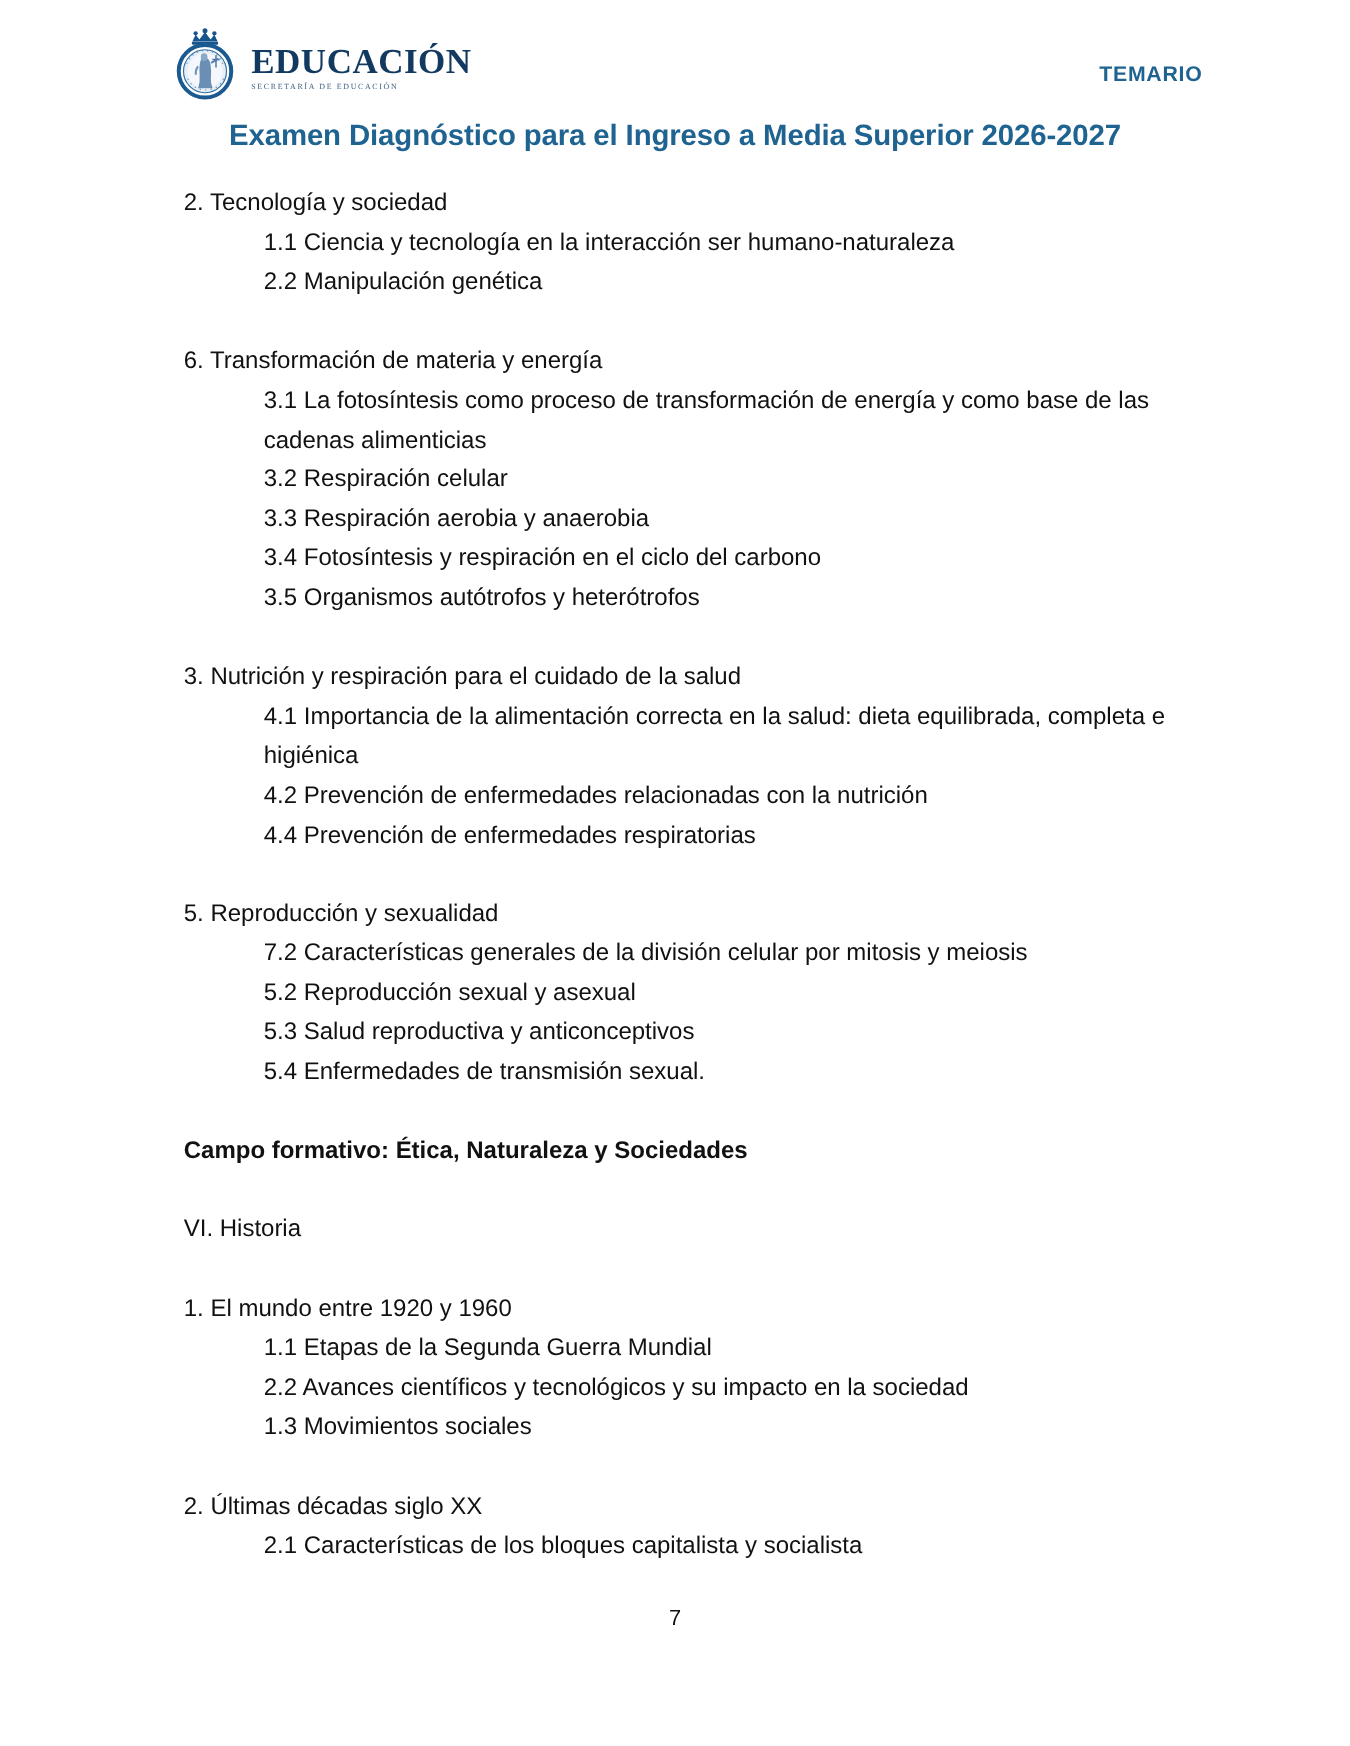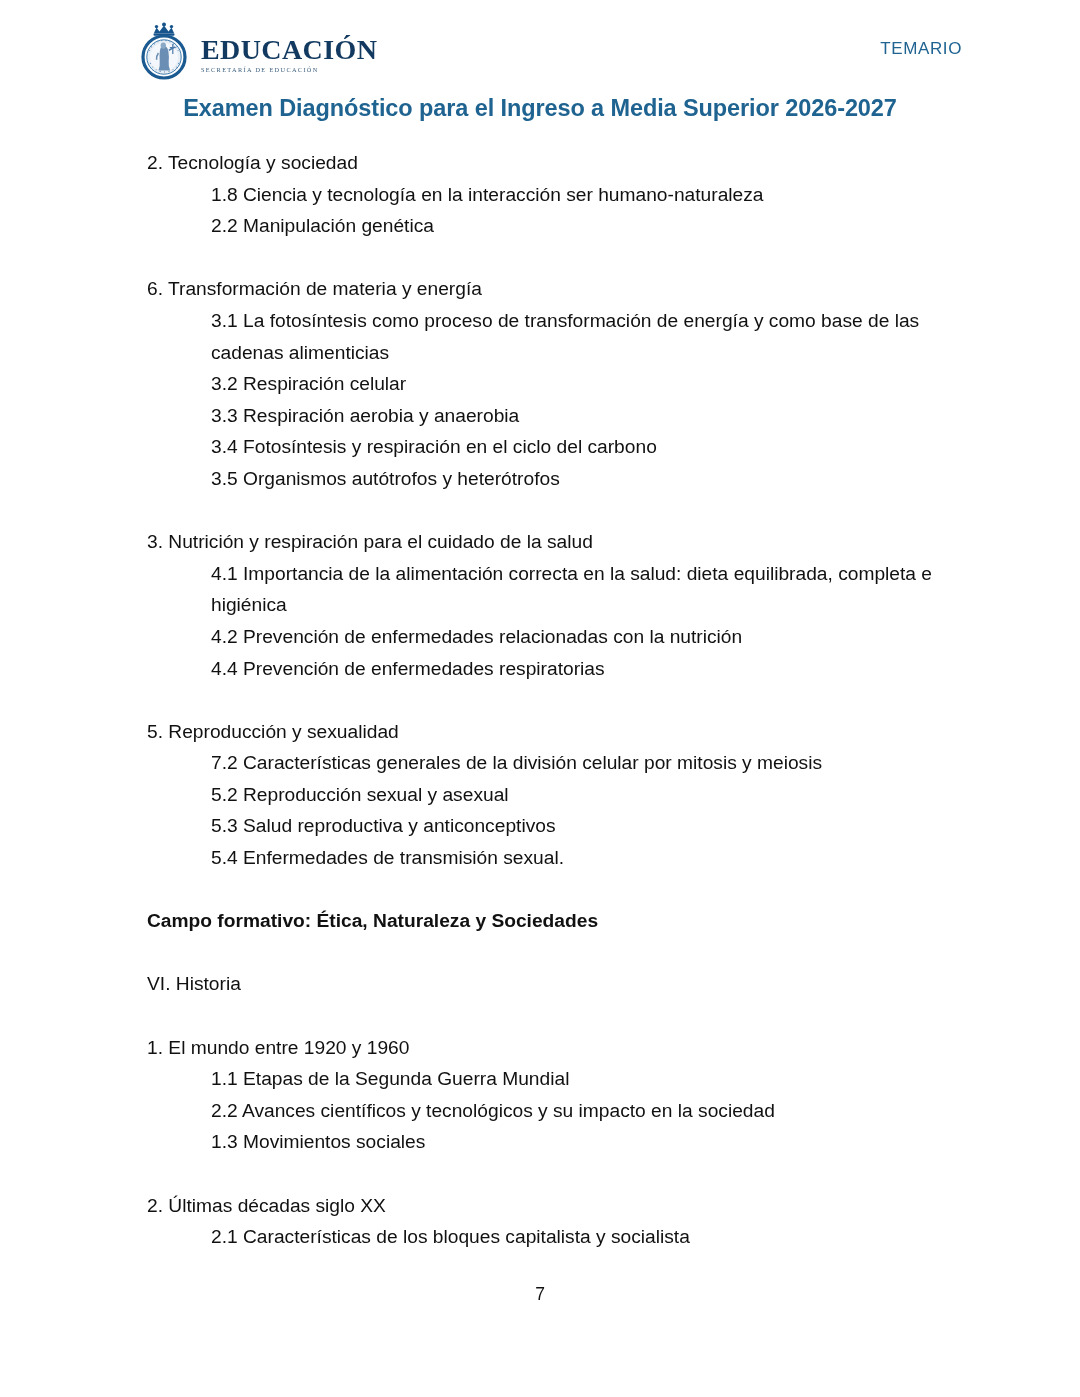--- a/index.html
+++ b/index.html
@@ -60,23 +60,23 @@
     font-size: 6.3px;
     line-height: 1;
     color: #3a5d7d;
     letter-spacing: 1.35px;
     margin-top: 3px;
     white-space: nowrap;
   }
   .temario {
     position: absolute;
     right: 0;
-    top: 17px;
+    top: 28px;
     font-size: 17px;
-    font-weight: normal;
+    font-weight: bold;
     color: #1f6391;
     letter-spacing: 0.6px;
   }
   .doc-title {
     position: absolute;
     top: 95px;
     left: 0;
     right: 0;
     text-align: center;
     font-size: 23.5px;
@@ -179,21 +179,21 @@
       </div>
     </div>
 
     <div class="temario">TEMARIO</div>
   </div>
 
   <div class="doc-title">Examen Diagnóstico para el Ingreso a Media Superior 2026-2027</div>
 
   <div class="content" id="content-root">
       <div class="line lvl1">2. Tecnología y sociedad</div>
-      <div class="line lvl2">1.8 Ciencia y tecnología en la interacción ser humano-naturaleza</div>
+      <div class="line lvl2">1.1 Ciencia y tecnología en la interacción ser humano-naturaleza</div>
       <div class="line lvl2">2.2 Manipulación genética</div>
       <div class="gap"></div>
       <div class="line lvl1">6. Transformación de materia y energía</div>
       <div class="line lvl2">3.1 La fotosíntesis como proceso de transformación de energía y como base de las cadenas alimenticias</div>
       <div class="line lvl2">3.2 Respiración celular</div>
       <div class="line lvl2">3.3 Respiración aerobia y anaerobia</div>
       <div class="line lvl2">3.4 Fotosíntesis y respiración en el ciclo del carbono</div>
       <div class="line lvl2">3.5 Organismos autótrofos y heterótrofos</div>
       <div class="gap"></div>
       <div class="line lvl1">3. Nutrición y respiración para el cuidado de la salud</div>

